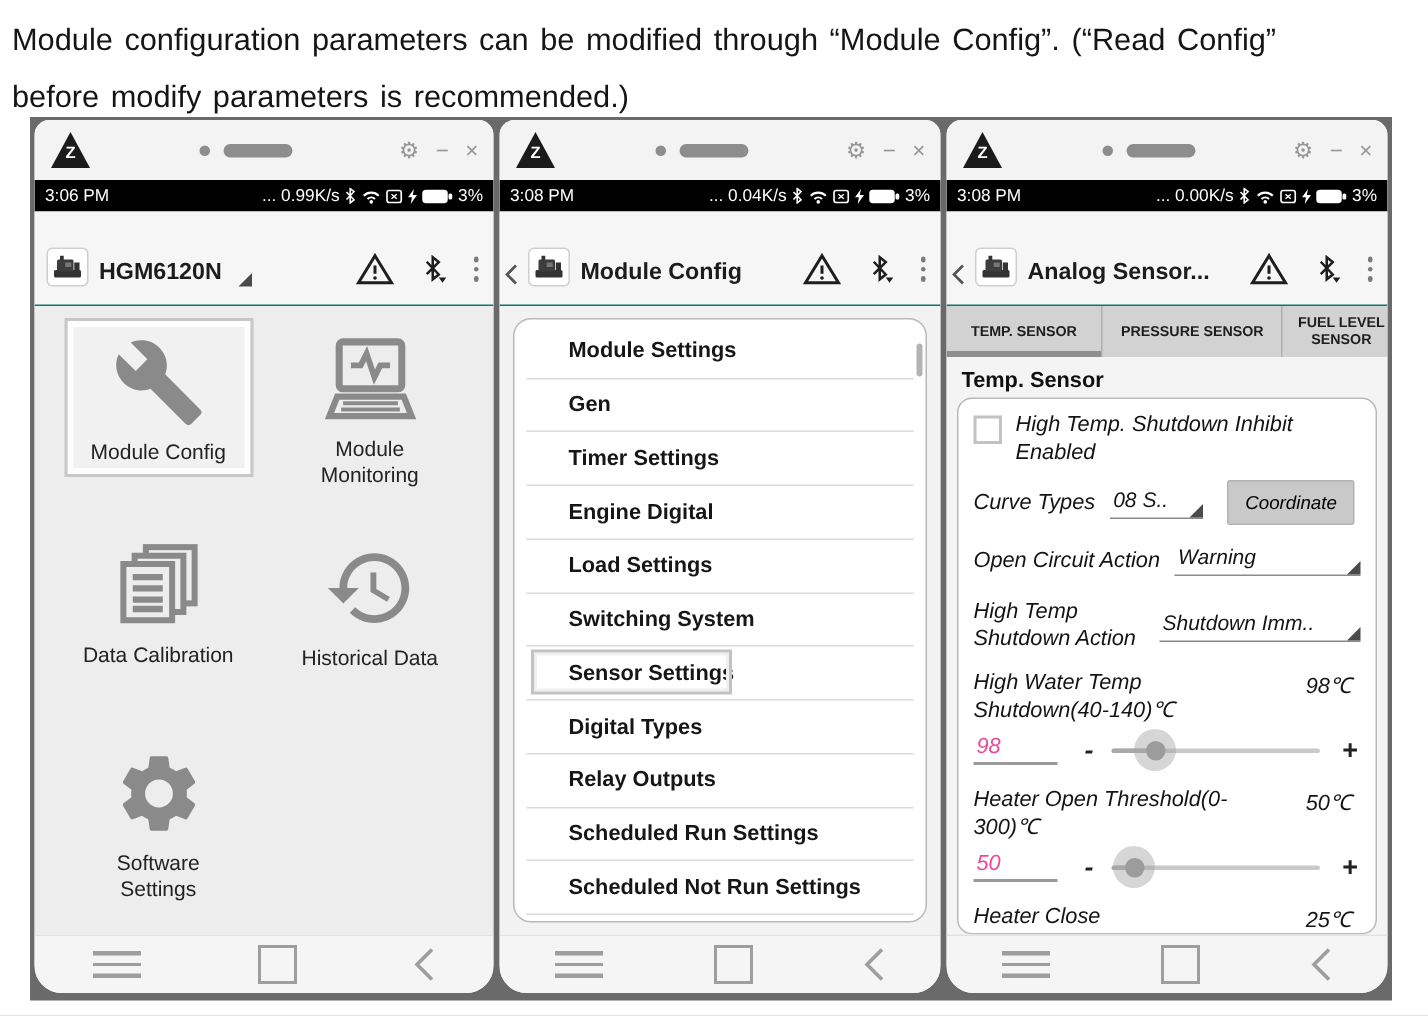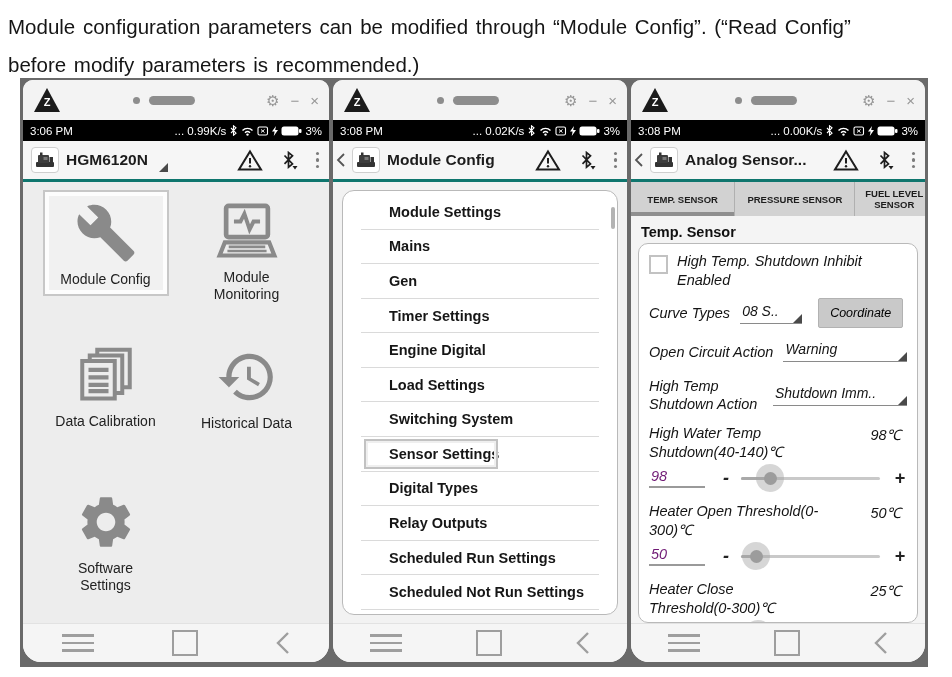--- a/index.html
+++ b/index.html
@@ -15,21 +15,21 @@
   .logo .z{position:absolute;left:0;top:9px;width:28px;text-align:center;color:#fff;font-size:11px;font-weight:bold;}
   .notch{display:flex;align-items:center;gap:9px;margin:0 auto;}
   .notch .dot{width:7px;height:7px;border-radius:50%;background:#8d8d8d;}
   .notch .pill{width:46px;height:9px;border-radius:5px;background:#8d8d8d;}
   .winbtns{display:flex;align-items:center;gap:11px;color:#979797;font-size:15px;flex:0 0 auto;}
   .winbtns span{line-height:1;}
   
   .statusbar{height:21px;background:#000;color:#fff;display:flex;align-items:center;padding:0 7px;font-size:11.5px;flex:0 0 auto;}
   .sb-right{margin-left:auto;display:flex;align-items:center;gap:3px;}
   
-  .appbar{height:38px;background:#f6f6f6;display:flex;align-items:center;gap:7px;padding:0 8px;border-bottom:3px solid #0f766e;flex:0 0 auto;}
+  .appbar{height:38px;background:#f6f6f6;display:flex;align-items:flex-end;gap:7px;padding:12px 8px;border-bottom:1px solid #0f766e;flex:0 0 auto;}
   .back{flex:0 0 auto;margin-left:-5px;display:flex;}
   .devicon{width:26px;height:24px;background:#fff;border:1px solid #cfcfcf;border-radius:4px;display:flex;align-items:center;justify-content:center;flex:0 0 auto;}
   .apptitle{font-size:15.5px;font-weight:600;color:#1c1c1c;white-space:nowrap;}
   .spin-corner{width:0;height:0;border-left:9px solid transparent;border-bottom:9px solid #4a4a4a;display:inline-block;}
   .title-caret{margin:14px 0 0 4px;}
   .appicons{margin-left:auto;display:flex;align-items:center;gap:18px;}
   .vdots{display:flex;flex-direction:column;gap:3px;padding-right:2px;}
   .vdots i{width:3.5px;height:3.5px;border-radius:50%;background:#7b7b7b;}
   
   .navbar{height:38px;background:#f5f5f5;border-top:1px solid #e2e2e2;display:flex;align-items:center;justify-content:space-around;flex:0 0 auto;}
@@ -37,21 +37,21 @@
   .hamb i{width:32px;height:2.5px;background:#9e9e9e;}
   .sqr{width:22px;height:22px;border:2.5px solid #9e9e9e;}
   
   .grid{flex:1;background:#ededed;display:grid;grid-template-columns:1fr 1fr;grid-template-rows:1fr 1fr 1fr;padding:8px 12px 0;}
   .cell{display:flex;align-items:center;justify-content:flex-start;flex-direction:column;}
   .cellbox{width:122px;padding:10px 0 6px;display:flex;flex-direction:column;align-items:center;border:2px solid transparent;}
   .cellbox.sel{border:2px solid #c7c7c7;background:#f1f1f1;box-shadow:inset 0 0 0 4px #fdfdfd;}
   .cell .lbl{font-size:14px;line-height:17px;color:#222;text-align:center;margin-top:7px;max-width:104px;}
   
   .content2{flex:1;background:#f2f2f2;padding:8px 9px;position:relative;min-height:0;}
-  .card2{background:#fff;border:1.5px solid #b9b9b9;border-radius:12px;height:100%;box-sizing:border-box;display:flex;flex-direction:column;padding:4px 18px;position:relative;}
+  .card2{background:#fff;border:1.5px solid #b9b9b9;border-radius:12px;height:100%;box-sizing:border-box;display:flex;flex-direction:column;padding:4px 8px;position:relative;}
   .li{flex:1;display:flex;align-items:center;padding-left:28px;font-size:14.5px;font-weight:600;color:#161616;border-bottom:1px solid #dadada;position:relative;}
   .li:last-child{border-bottom:none;}
   .selbox{position:absolute;left:3px;top:2px;width:130px;height:26px;border:2px solid #c2c2c2;box-shadow:inset 0 0 0 2px #efefef;}
   .scrollthumb{position:absolute;right:2px;top:16px;width:4px;height:22px;background:#b3b3b3;border-radius:2px;}
   
   .tabbar{height:34px;background:#d2d2d2;display:flex;flex:0 0 auto;overflow:hidden;}
   .tab{display:flex;align-items:center;justify-content:center;font-size:9.5px;font-weight:bold;color:#1d1d1d;position:relative;text-align:center;}
   .tab.b{border-right:1px solid #b0b0b0;}
   .t1{width:104px;}.t2{width:120px;}.t3{width:70px;overflow:hidden;align-items:center;justify-content:flex-start;}
   .t3 .inner{width:92px;text-align:center;padding-left:8px;line-height:11px;}
@@ -64,21 +64,21 @@
   .cblabel{font-size:14.5px;line-height:19px;color:#141414;max-width:220px;}
   .row{display:flex;align-items:center;margin-bottom:13px;}
   .rlabel{font-size:14.5px;color:#141414;line-height:18px;}
   .spinner{position:relative;border-bottom:1px solid #8a8a8a;padding:0 16px 4px 2px;font-size:14px;color:#141414;}
   .spinner .spin-corner{position:absolute;right:0;bottom:0;}
   .coordbtn{margin-left:16px;background:#c9c9c9;border:1px solid #b2b2b2;border-radius:2px;padding:7px 11px;font-size:12.5px;color:#000;}
   .plabel-row{display:flex;align-items:flex-start;margin-bottom:2px;}
   .plabel{font-size:14.5px;line-height:19px;color:#141414;width:170px;}
   .pval{margin-left:auto;font-size:14.5px;color:#141414;padding-right:6px;}
   .steprow{display:flex;align-items:center;margin:2px 0 10px;}
-  .numin{width:52px;border-bottom:2px solid #9a9a9a;font-size:14.5px;color:#701a75;padding:0 2px 2px;}
+  .numin{width:52px;border-bottom:2px solid #9a9a9a;font-size:14.5px;color:#ec4899;padding:0 2px 2px;}
   .sign{font-size:18px;color:#222;font-weight:bold;}
   .minus{margin:0 6px 0 18px;}
   .plus{margin-left:8px;padding-right:2px;}
   .track{position:relative;flex:1;height:28px;margin:0 6px;}
   .track .line{position:absolute;left:0;right:0;top:13px;height:3px;background:#c9c9c9;border-radius:2px;}
   .track .fill{position:absolute;left:0;top:13px;height:3px;background:#a9a9a9;border-radius:2px;}
   .thumb{position:absolute;top:14px;width:28px;height:28px;margin:-14px 0 0 -14px;border-radius:50%;background:rgba(165,165,165,.45);}
   .thumb i{position:absolute;left:50%;top:50%;width:13px;height:13px;margin:-6.5px 0 0 -6.5px;border-radius:50%;background:#9c9c9c;display:block;}
   svg{display:block;}
 </style>
@@ -238,21 +238,21 @@
           </div>
         <div class="winbtns">
           <span>⚙</span>
           <span>−</span>
           <span>×</span>
         </div>
       </div>
       <div class="statusbar">
         <span>3:08 PM</span>
         <div class="sb-right">
-          <span>... 0.02K/s</span>
+          <span>... 0.04K/s</span>
           <svg width="9" height="11">
               <path d="M2 3 L7 8.2 L4.5 10.2 L4.5 0.8 L7 2.8 L2 8" stroke="#fff" fill="none" stroke-width="1.1"></path>
             </svg>
           <svg width="13" height="10">
               <path d="M1.5 4.5 A 7 7 0 0 1 11.5 4.5" stroke="#fff" fill="none" stroke-width="1.4"></path>
               <path d="M4 6.7 A 3.6 3.6 0 0 1 9 6.7" stroke="#fff" fill="none" stroke-width="1.4"></path>
               <circle cx="6.5" cy="8.6" r="1.2" fill="#fff"></circle>
             </svg>
           <svg width="12" height="10">
               <rect x="1" y="1" width="9.5" height="8" rx="1.5" stroke="#fff" fill="none" stroke-width="1.1"></rect>
@@ -298,23 +298,20 @@
               <i></i>
               <i></i>
               <i></i>
             </div>
         </div>
       </div>
       <div class="content2">
         <div class="card2">
           <div class="li">
               <span>Module Settings</span>
-            </div>
-          <div class="li">
-              <span>Mains</span>
             </div>
           <div class="li">
               <span>Gen</span>
             </div>
           <div class="li">
               <span>Timer Settings</span>
             </div>
           <div class="li">
               <span>Engine Digital</span>
             </div>

